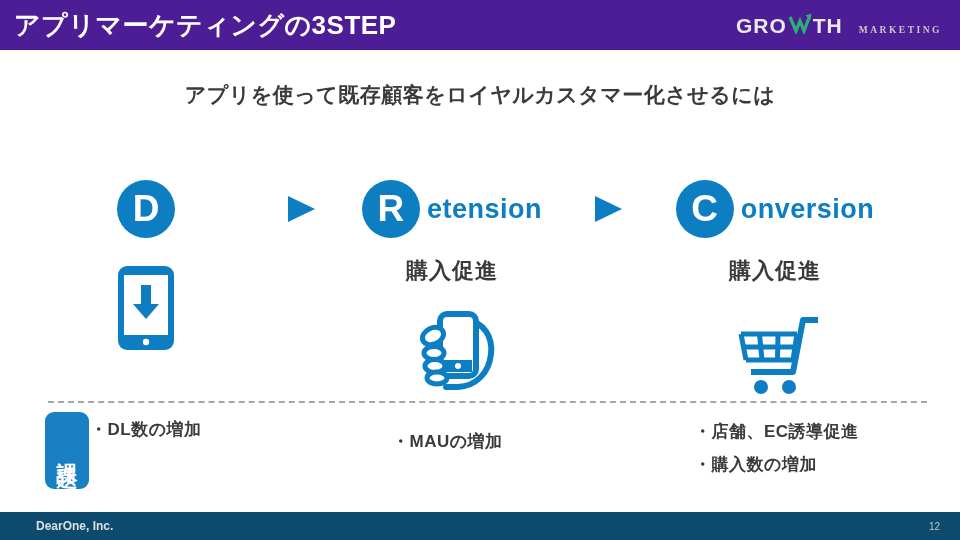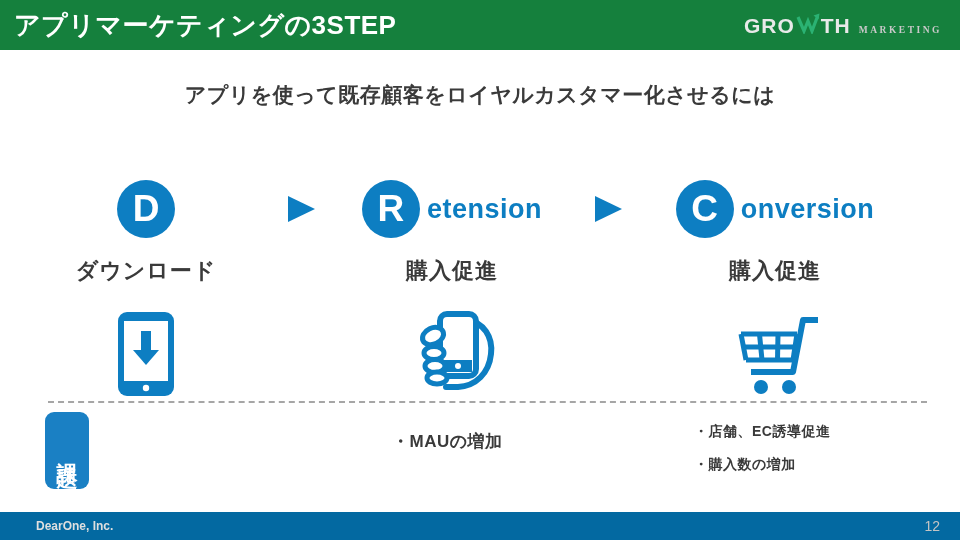--- a/index.html
+++ b/index.html
@@ -2,26 +2,26 @@
 <html><head>
 <meta charset="utf-8">
 <style>
   html,body{margin:0;padding:0;background:#fff;}
   .slide{
     position:relative;width:960px;height:540px;overflow:hidden;background:#fff;
     font-family:"Liberation Sans","DejaVu Sans",sans-serif;
   }
   
   .topbar{
-    position:absolute;top:0;left:0;right:0;height:50px;background:#15803d;
+    position:absolute;top:0;left:0;right:0;height:50px;background:#4c1d95;
     display:flex;align-items:center;justify-content:space-between;
     padding:0 18px 0 14px;box-sizing:border-box;
   }
   .title{margin:0;color:#fff;font-size:26px;font-weight:bold;letter-spacing:.5px;}
-  .logo{display:flex;align-items:baseline;gap:8px;}
+  .logo{display:flex;align-items:baseline;gap:16px;}
   .logo-main{display:inline-flex;align-items:baseline;color:#e9e9e9;font-size:21px;font-weight:bold;letter-spacing:1px;}
   .logo-w{margin:0 1px;position:relative;top:1px;}
   .logo-sub{color:#c9c9c9;font-size:9.5px;font-weight:bold;letter-spacing:2.5px;font-family:Liberation Serif, serif;}
   
   .subtitle{
     position:absolute;top:80px;left:0;right:0;text-align:center;
     color:#3a3a3a;font-size:21px;font-weight:bold;line-height:29px;letter-spacing:.5px;
   }
   
   .step{position:absolute;top:178px;width:212px;display:flex;flex-direction:column;align-items:center;}
@@ -45,29 +45,29 @@
   
   .divider{position:absolute;top:401px;left:48px;right:33px;border-top:2px dashed #a6a6a6;}
   .issue-tag{
     position:absolute;left:45px;top:412px;width:44px;height:77px;background:#1a80c4;border-radius:9px;
     color:#fff;font-size:21px;font-weight:bold;letter-spacing:5px;
     writing-mode:vertical-rl;display:flex;align-items:center;justify-content:center;
   }
   .bullet{position:absolute;color:#3a3a3a;font-size:17px;font-weight:bold;letter-spacing:.5px;}
   .bullet-1{left:90px;top:418px;}
   .bullet-2{left:392px;top:430px;}
-  .bullet-group{position:absolute;left:694px;top:415px;color:#3a3a3a;font-size:14px;font-weight:bold;line-height:33px;letter-spacing:.5px;}
+  .bullet-group{position:absolute;left:694px;top:415px;color:#3a3a3a;font-size:17px;font-weight:bold;line-height:33px;letter-spacing:.5px;}
   
   .footer{
-    position:absolute;left:0;right:0;bottom:0;height:28px;background:#0369a1;
+    position:absolute;left:0;right:0;bottom:0;height:28px;background:#0c4a6e;
     display:flex;align-items:center;justify-content:space-between;
     padding:0 20px 0 36px;box-sizing:border-box;
   }
   .footer-company{color:#dfdfdf;font-size:12px;font-weight:bold;}
-  .footer-page{color:#c4c4c4;font-size:14px;}
+  .footer-page{color:#c4c4c4;font-size:10px;}
 </style>
 </head>
 <body>
 
 <div class="slide">
 
   <header class="topbar">
     <h1 class="title">アプリマーケティングの3STEP</h1>
     <div class="logo">
       <span class="logo-main">
@@ -83,21 +83,20 @@
   </header>
 
   <div class="subtitle">
     <div>アプリを使って既存顧客をロイヤルカスタマー化させるには</div>
   </div>
 
   <div class="step step-1">
     <div class="step-head">
       <div class="step-circle">D</div>
     </div>
-    <div class="step-label">ダウンロード</div>
     <div class="step-icon">
       <svg width="60" height="88" viewBox="0 0 60 88">
         <rect x="2" y="2" width="56" height="84" rx="9" fill="#0d7ec2"></rect>
         <rect x="8" y="11" width="44" height="60" fill="#fff"></rect>
         <rect x="25" y="21" width="10" height="20" fill="#0d7ec2"></rect>
         <polygon points="17,40 43,40 30,55" fill="#0d7ec2"></polygon>
         <circle cx="30" cy="78" r="3.2" fill="#fff"></circle>
       </svg>
     </div>
   </div>
@@ -147,20 +146,21 @@
         <circle cx="32" cy="79" r="7" fill="#0d7ec2"></circle>
         <circle cx="60" cy="79" r="7" fill="#0d7ec2"></circle>
       </svg>
     </div>
   </div>
 
   <div class="divider"></div>
 
   <div class="issue-tag">課題</div>
 
+  <div class="bullet bullet-1">・DL数の増加</div>
   <div class="bullet bullet-2">・MAUの増加</div>
   <div class="bullet-group">
     <div>・店舗、EC誘導促進</div>
     <div>・購入数の増加</div>
   </div>
 
   <footer class="footer">
     <span class="footer-company">DearOne, Inc.</span>
     <span class="footer-page">12</span>
   </footer>

